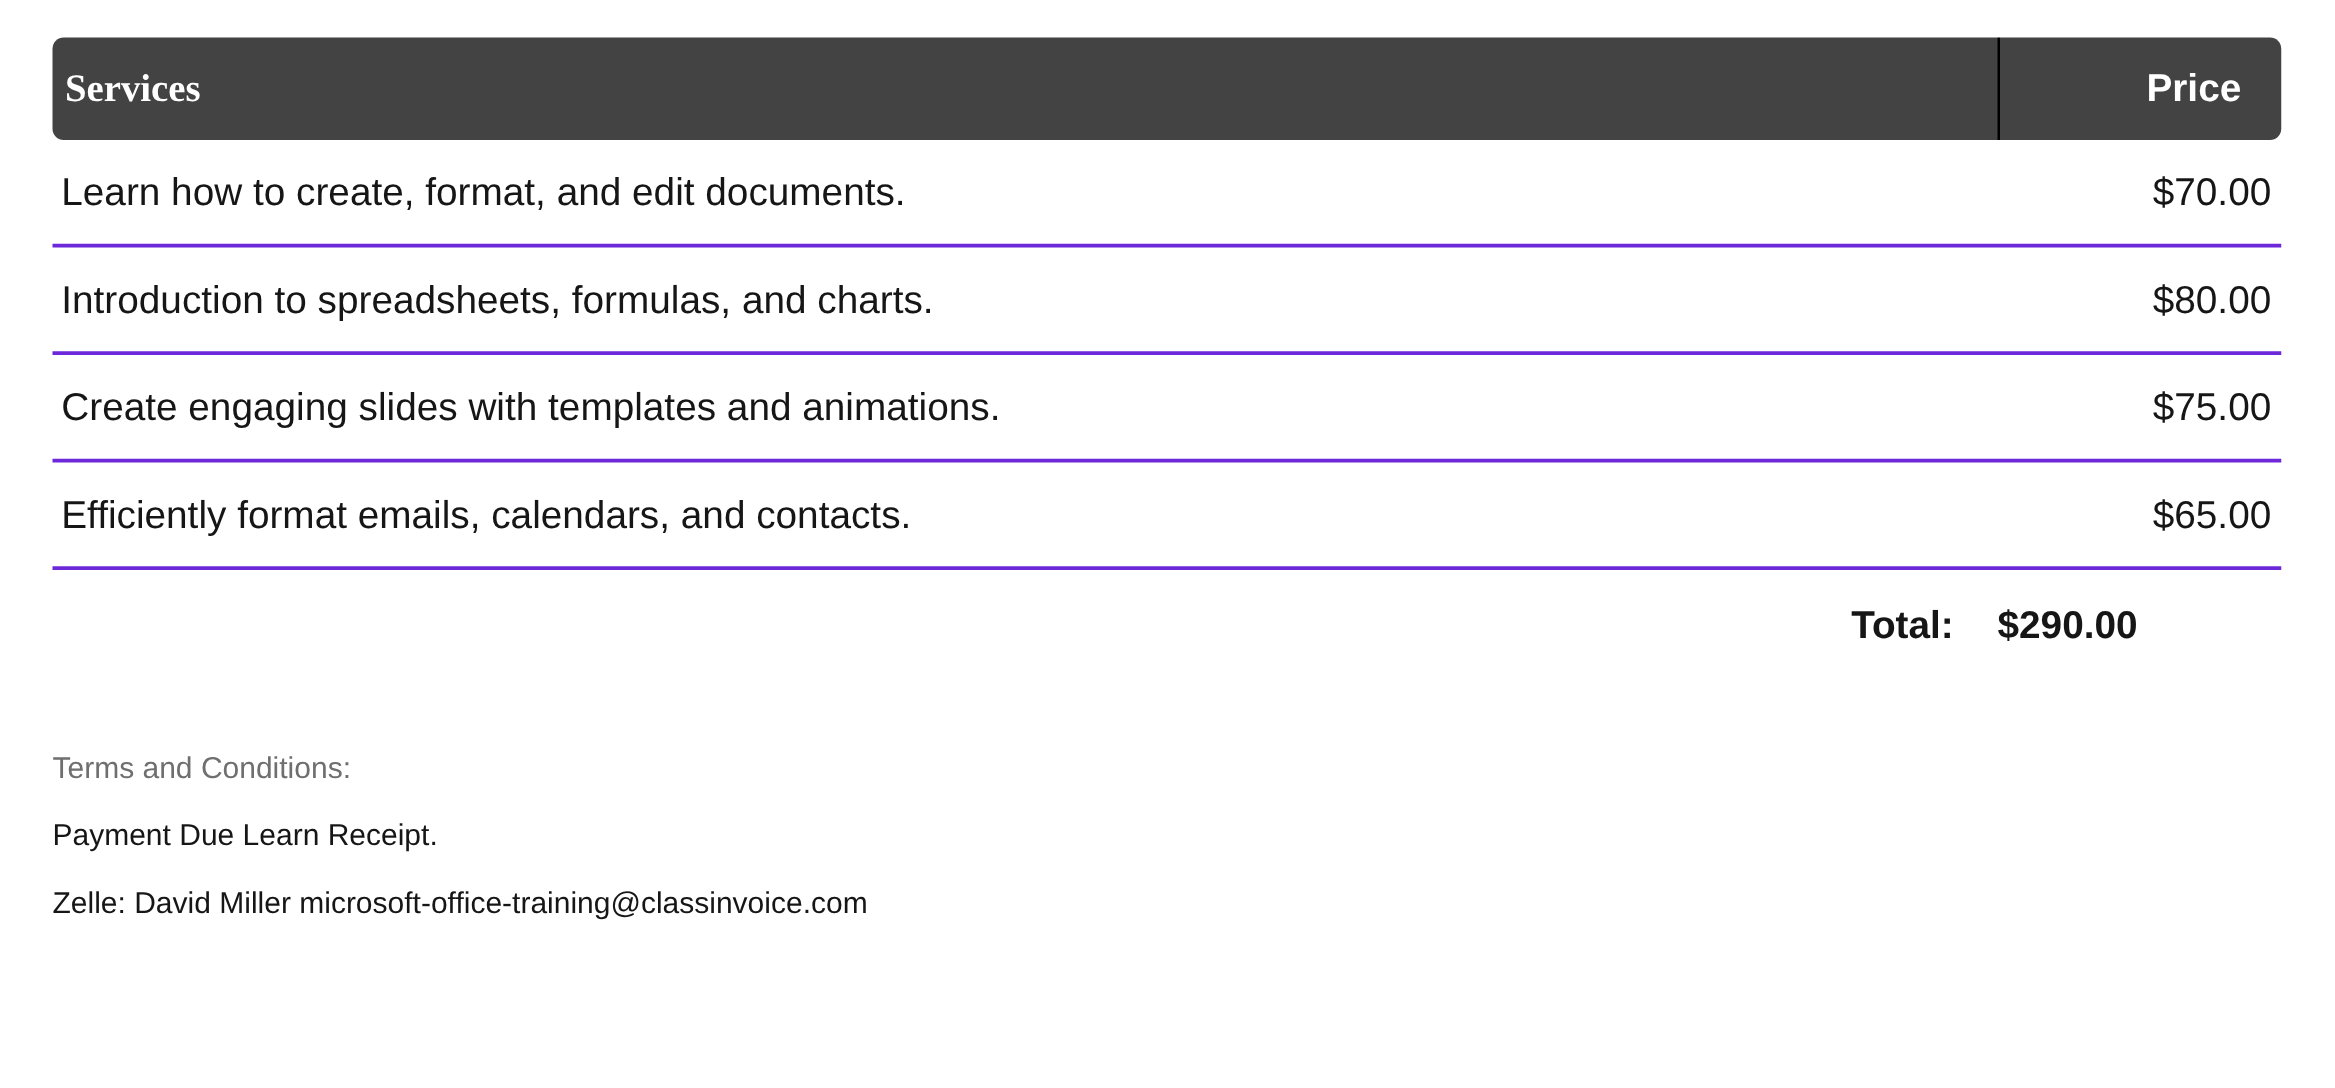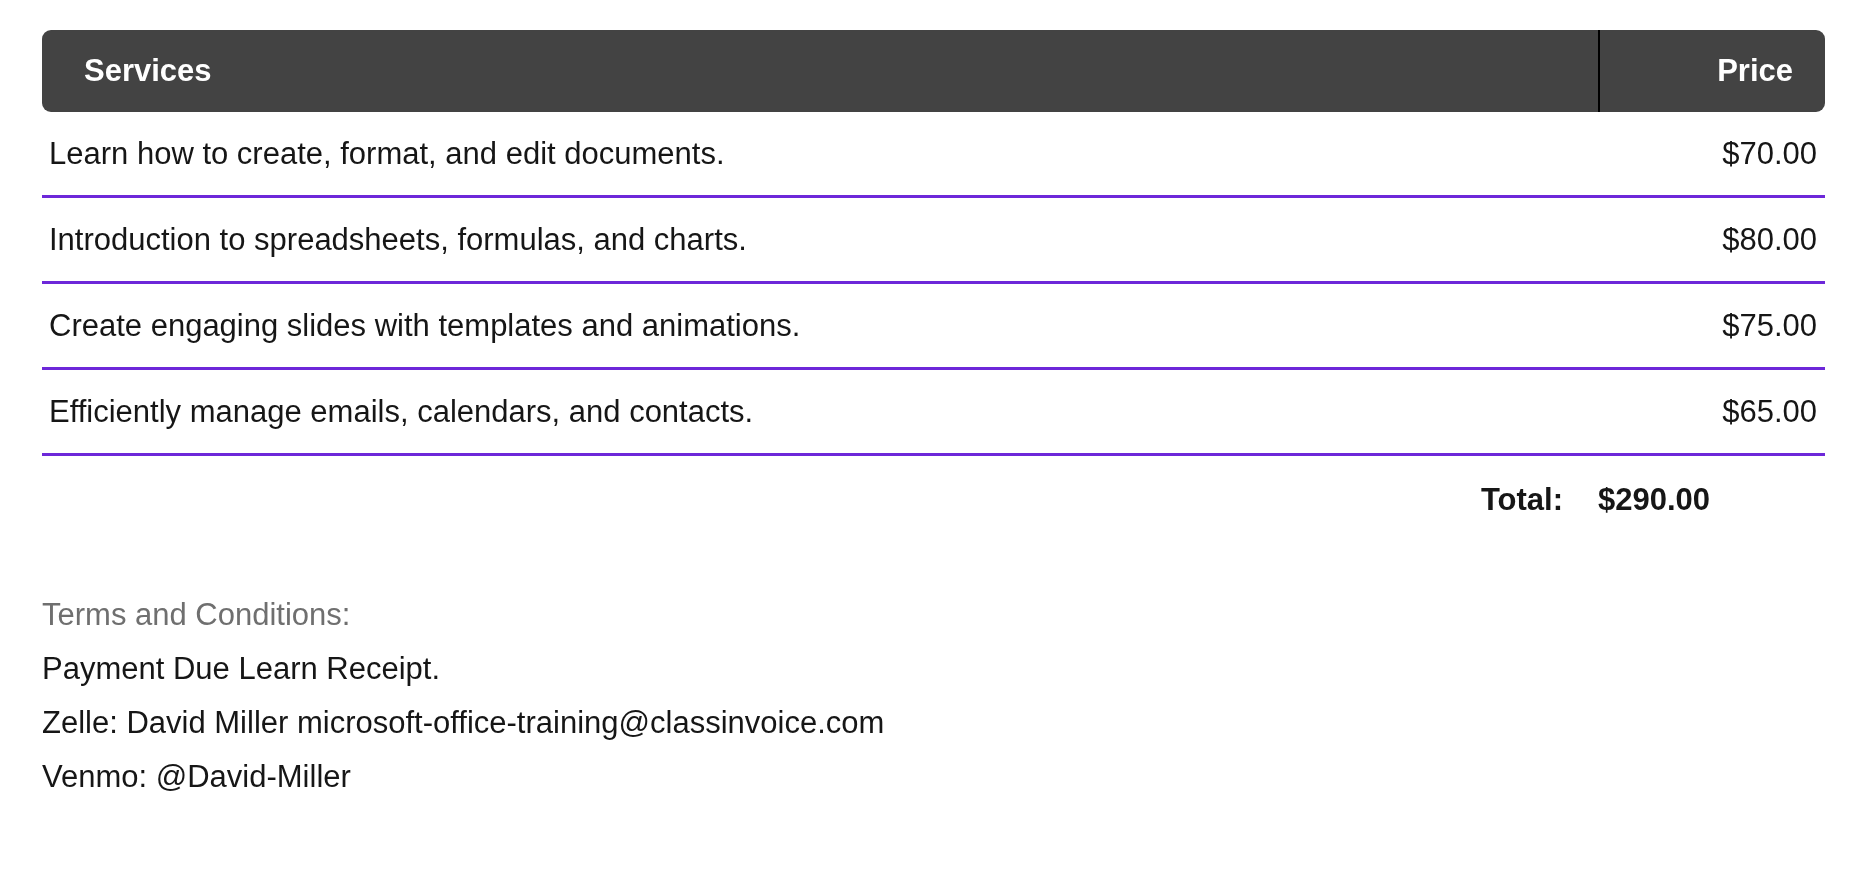--- a/index.html
+++ b/index.html
@@ -27,21 +27,22 @@
     border-radius: 9px;
     color: #ffffff;
     font-weight: bold;
     font-size: 31px;
     overflow: hidden;
   }
   .table-header .hcell-service {
     flex: 1;
     display: flex;
     align-items: center;
-    padding-left: 42px;
+    padding-left: 10px;
+    font-family: Liberation Serif, serif;
   }
   .table-header .hcell-price {
     width: 227px;
     display: flex;
     align-items: center;
     justify-content: flex-end;
     padding-right: 32px;
     border-left: 2px solid #000000;
   }
   
@@ -74,21 +75,21 @@
     text-align: right;
     padding-right: 35px;
   }
   .total-value {
     width: 227px;
     padding-right: 8px;
   }
   
   .terms {
     margin-top: 44px;
-    font-size: 31px;
+    font-size: 24px;
     line-height: 54px;
   }
   .terms-heading {
     color: #6f6f6f;
   }
   .terms-line {
     color: #161616;
   }
 </style>
 </head>
@@ -110,29 +111,28 @@
     <div class="cell-service">Introduction to spreadsheets, formulas, and charts.</div>
     <div class="cell-price">$80.00</div>
   </div>
 
   <div class="table-row">
     <div class="cell-service">Create engaging slides with templates and animations.</div>
     <div class="cell-price">$75.00</div>
   </div>
 
   <div class="table-row">
-    <div class="cell-service">Efficiently manage emails, calendars, and contacts.</div>
+    <div class="cell-service">Efficiently format emails, calendars, and contacts.</div>
     <div class="cell-price">$65.00</div>
   </div>
 
   <div class="total-row">
     <div class="total-label">Total:</div>
     <div class="total-value">$290.00</div>
   </div>
 
   <div class="terms">
     <div class="terms-heading">Terms and Conditions:</div>
     <div class="terms-line">Payment Due Learn Receipt.</div>
     <div class="terms-line">Zelle: David Miller microsoft-office-training@classinvoice.com</div>
-    <div class="terms-line">Venmo: @David-Miller</div>
   </div>
 
 </div>
 
 </body></html>

